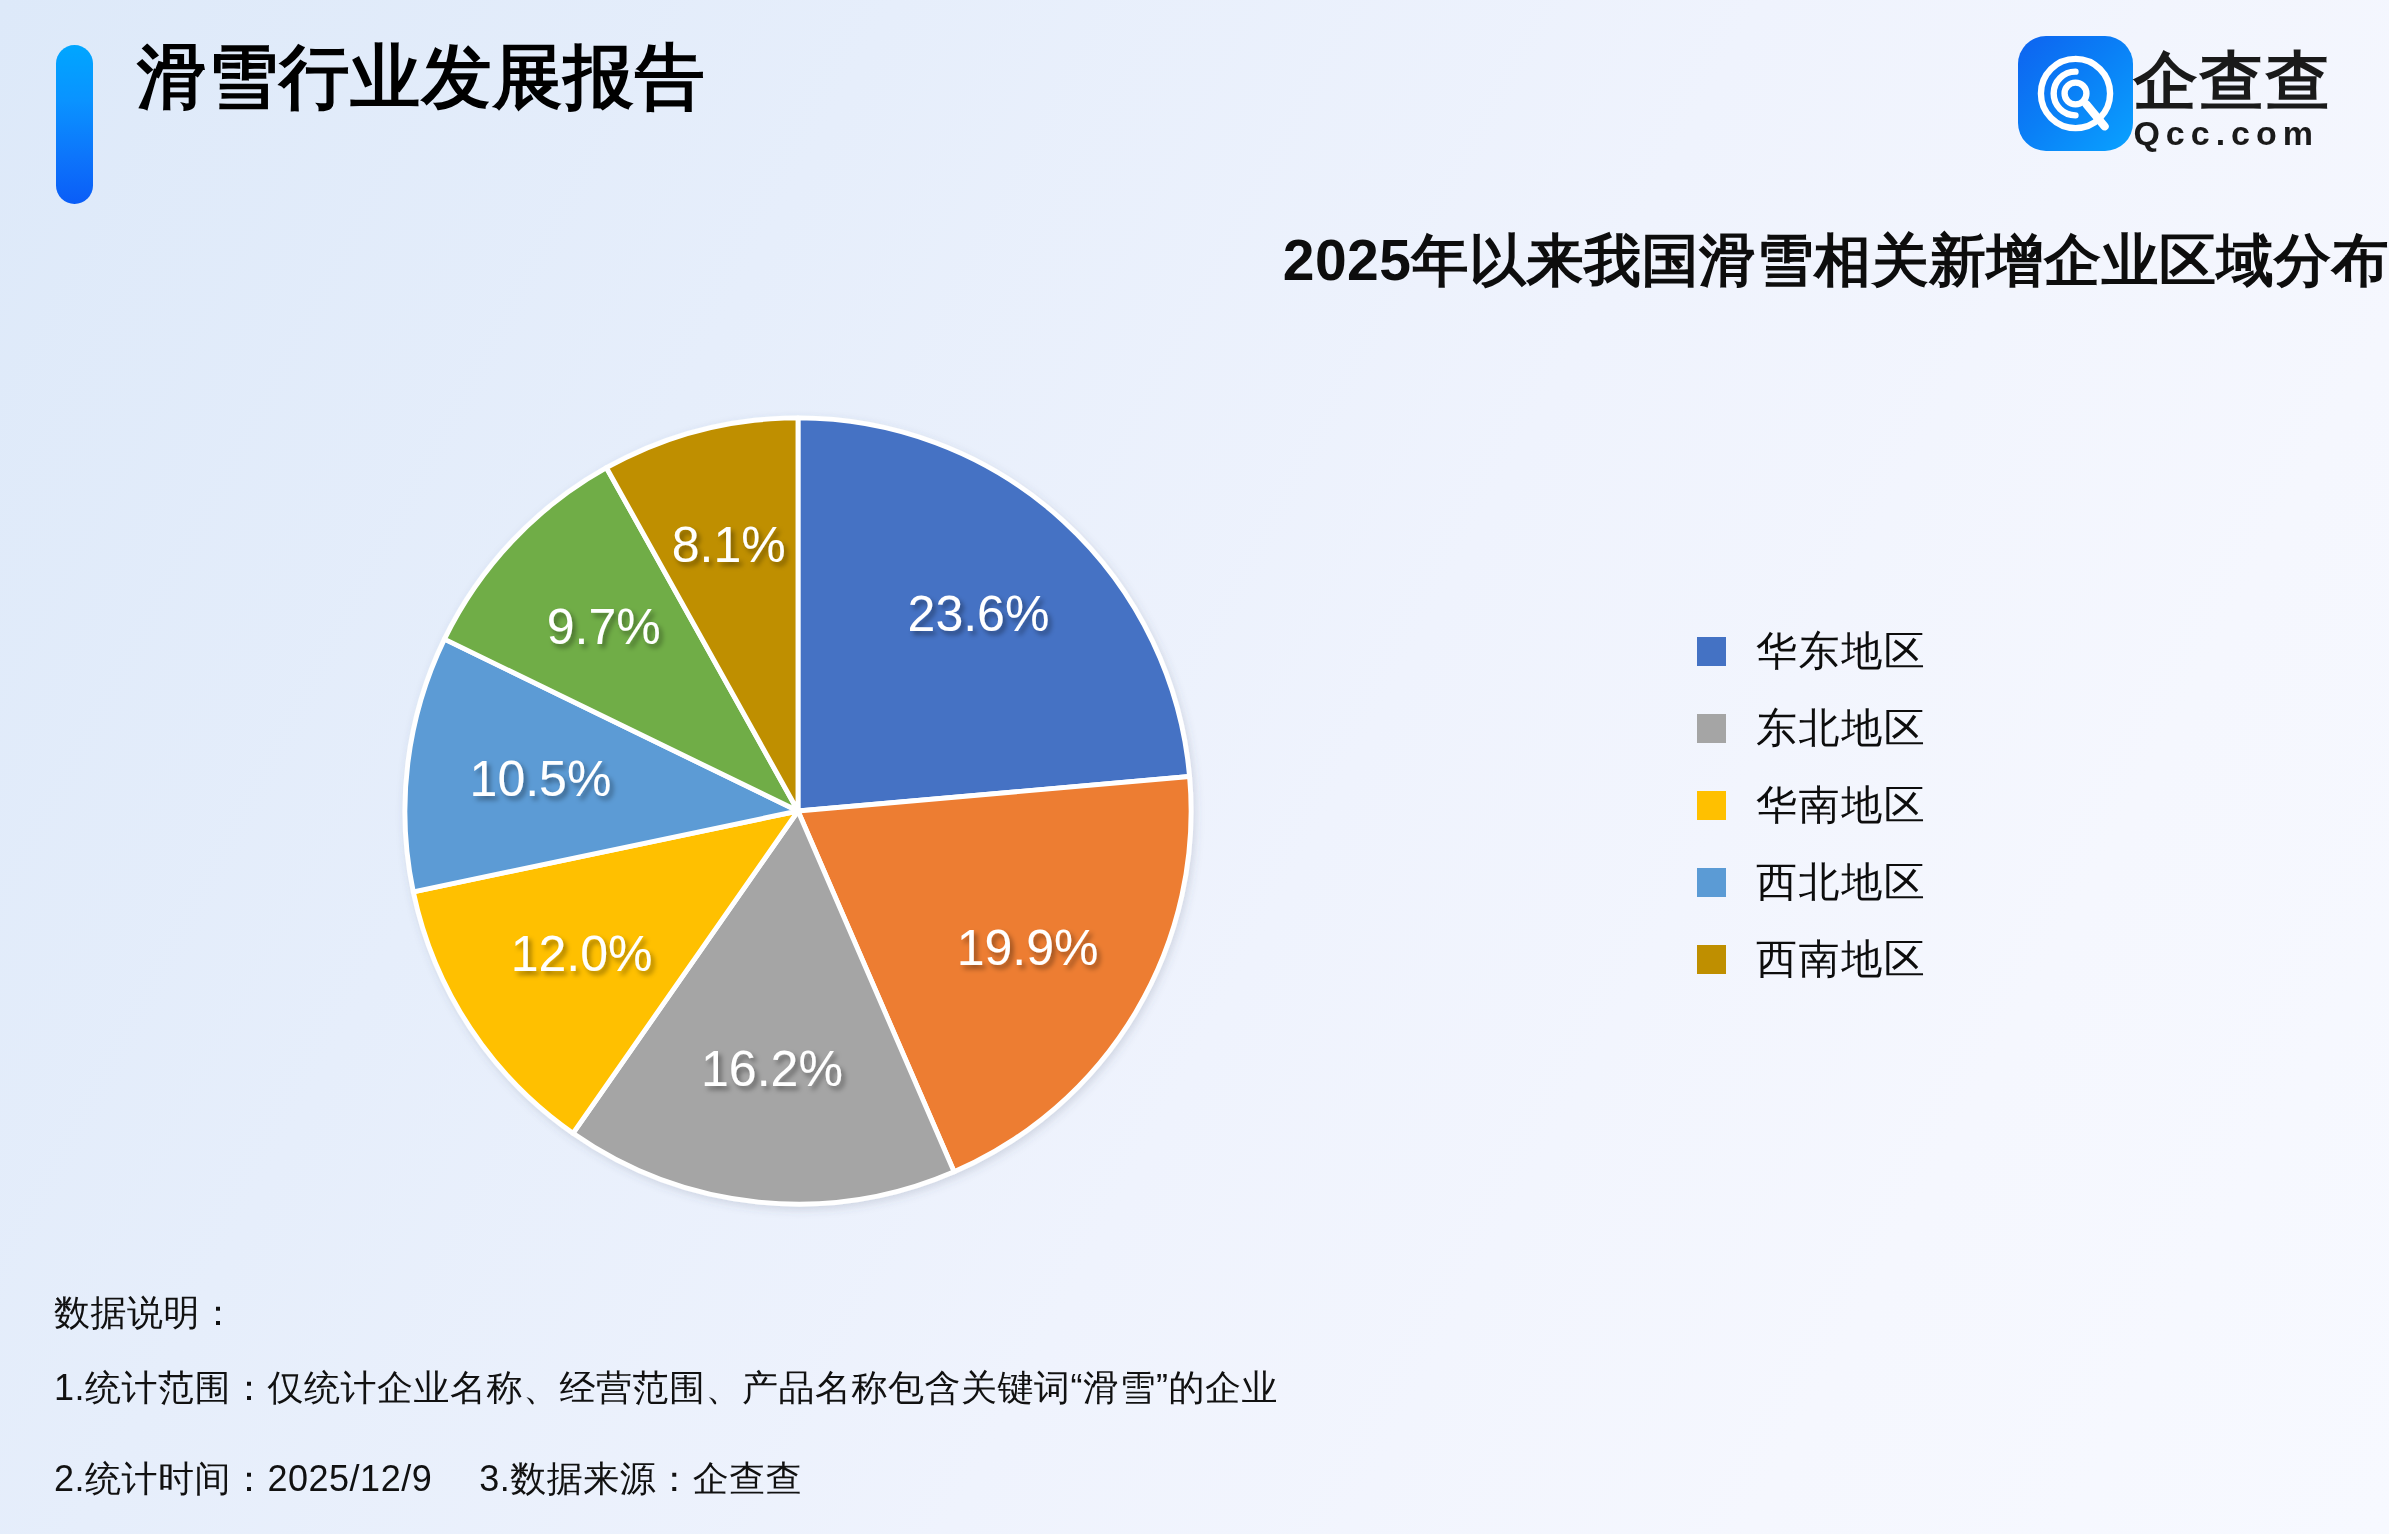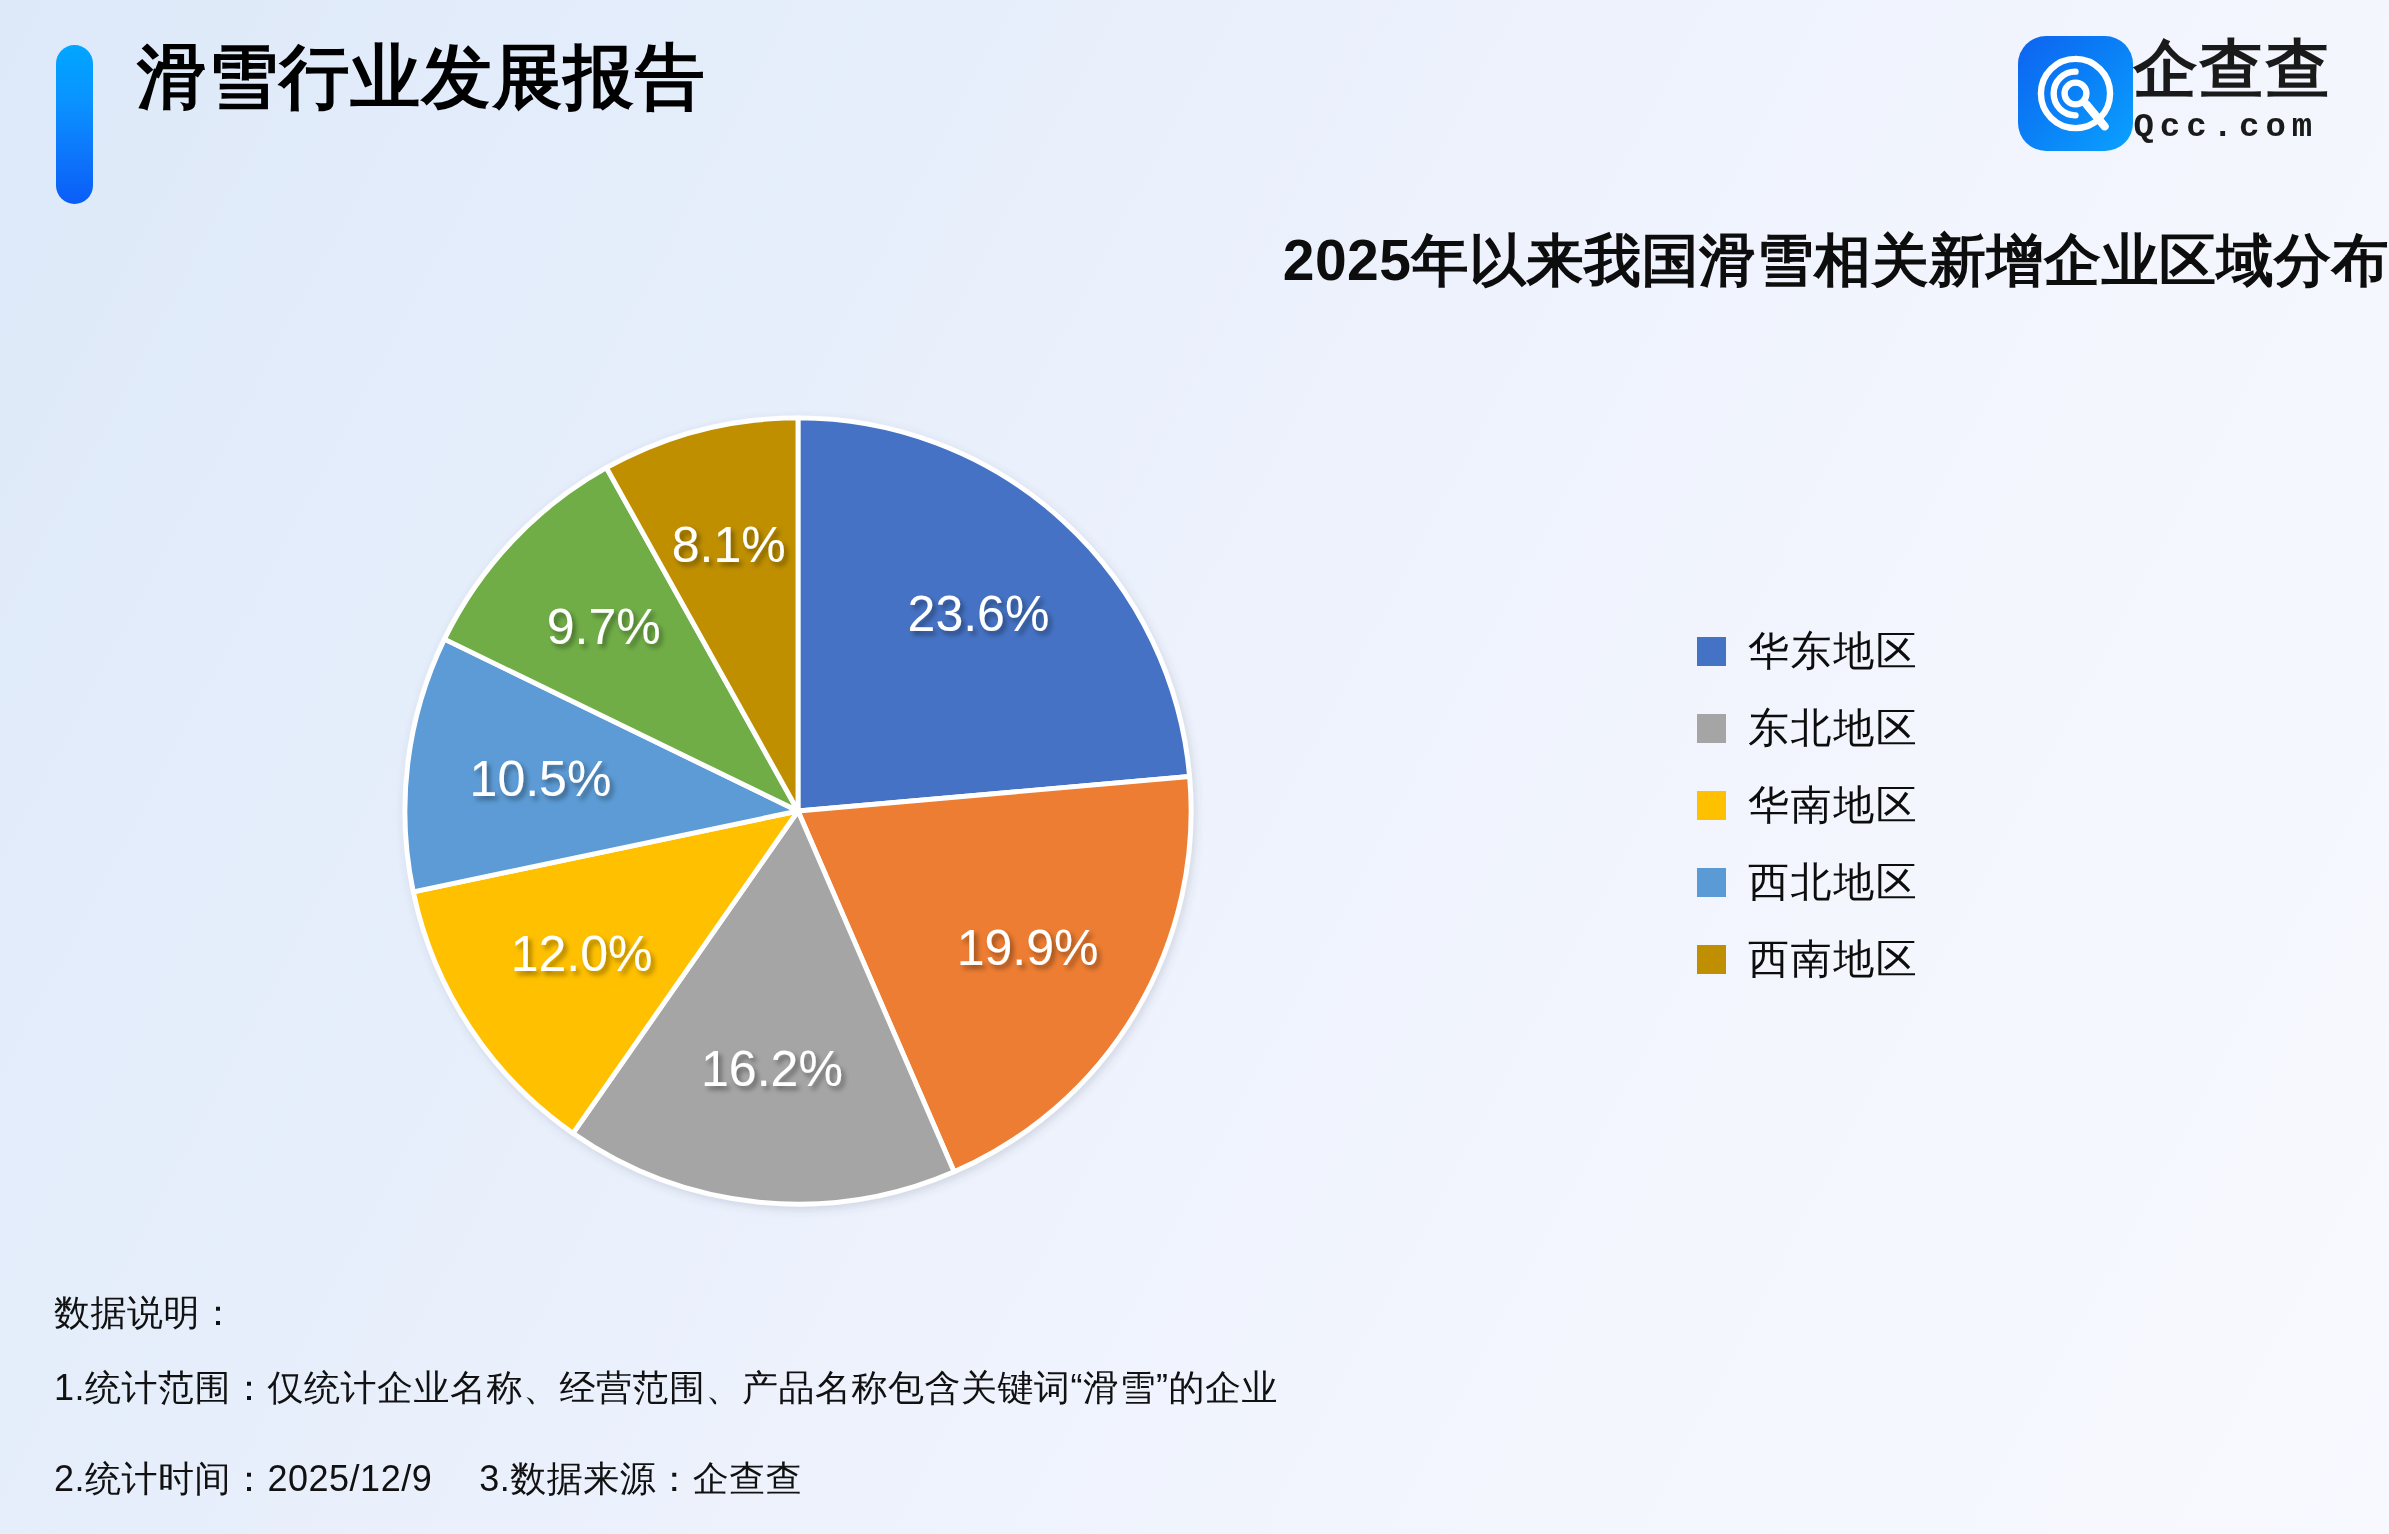--- a/index.html
+++ b/index.html
@@ -44,22 +44,21 @@
     white-space: nowrap;
     font-family: Liberation Mono, monospace;
   }
 
   
   #brand {
     position: absolute;
     right: 57px;
     top: 36px;
     display: flex;
-    align-items: center;
-    font-family: Liberation Mono, monospace;
+    align-items: flex-end;
   }
   #brand-mark {
     width: 115px;
     height: 115px;
     border-radius: 28px;
     background: linear-gradient(135deg, #0e63f0 0%, #0a7ef6 45%, #0aa2ff 100%);
     display: flex;
     align-items: center;
     justify-content: center;
     flex: 0 0 auto;
@@ -143,20 +142,21 @@
     width: 29px;
     height: 29px;
     flex: 0 0 auto;
   }
   .legend-label {
     font-size: 41px;
     color: #0d0d0d;
     letter-spacing: 1.6px;
     white-space: nowrap;
     line-height: 1;
+    margin-left: 8px;
   }
 
   
   #footer-notes {
     position: absolute;
     left: 54px;
     top: 1295px;
     width: 1848px;
   }
   .note-line {

